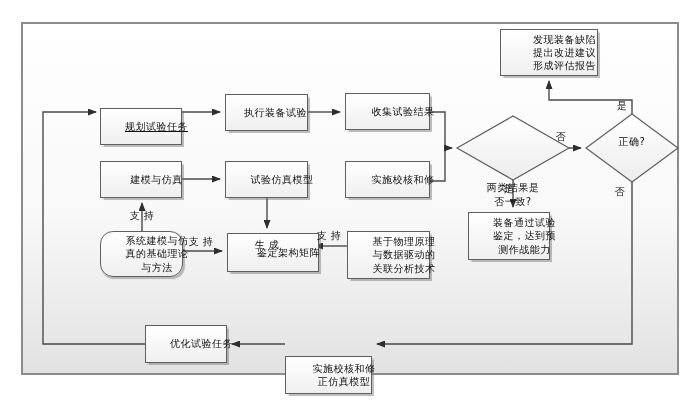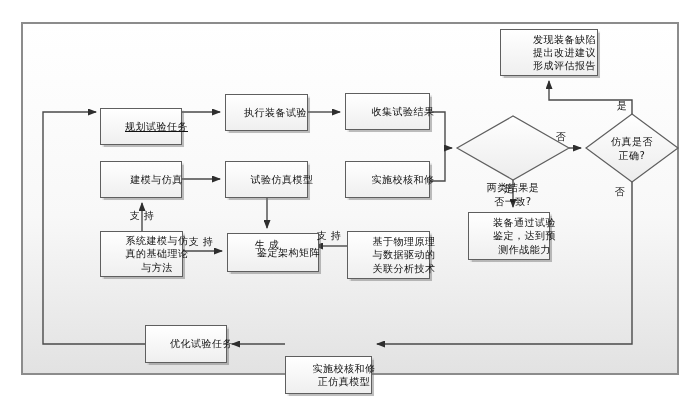--- a/index.html
+++ b/index.html
@@ -86,21 +86,21 @@
     <span>试验仿真模型</span>
   </div>
   <div class="node" style="left:345px;top:161px;width:85px;height:37px;">
     <span>实施校核和修</span>
   </div>
   <div class="node" style="left:500px;top:29px;width:98px;height:47px;">
     <span>发现装备缺陷</span>
     <span>提出改进建议</span>
     <span>形成评估报告</span>
   </div>
-  <div class="node" style="left:100px;top:231px;width:83px;height:46px;">
+  <div class="node" style="left:100px;top:231px;width:83px;height:46px;border-radius:13px;">
     <span>系统建模与仿</span>
     <span>真的基础理论</span>
     <span>与方法</span>
   </div>
   <div class="node" style="left:227px;top:233px;width:92px;height:39px;">
     <span>鉴定架构矩阵</span>
   </div>
   <div class="node" style="left:347px;top:231px;width:83px;height:48px;">
     <span>基于物理原理</span>
     <span>与数据驱动的</span>
@@ -117,21 +117,20 @@
   <div class="node" style="left:285px;top:325px;width:87px;height:38px;margin-top:31px;">
     <span>实施校核和修</span>
     <span>正仿真模型</span>
   </div>
 
   <div class="dtext" style="left:462px;top:134px;width:102px;margin-top:47px;">
     <span>两类结果是</span>
     <span>否一致?</span>
   </div>
   <div class="dtext" style="left:590px;top:135px;width:84px;">
-    <span>仿真是否</span>
     <span>正确?</span>
   </div>
 
   <div class="lbl" style="left:509px;top:189px;">是</div>
   <div class="lbl" style="left:561px;top:137px;">否</div>
   <div class="lbl" style="left:622px;top:106px;">是</div>
   <div class="lbl" style="left:620px;top:192px;">否</div>
   <div class="lbl" style="left:142px;top:216px;">支 持</div>
   <div class="lbl" style="left:267px;top:213px;margin-top:32px;">生 成</div>
   <div class="lbl" style="left:201px;top:242px;">支 持</div>

